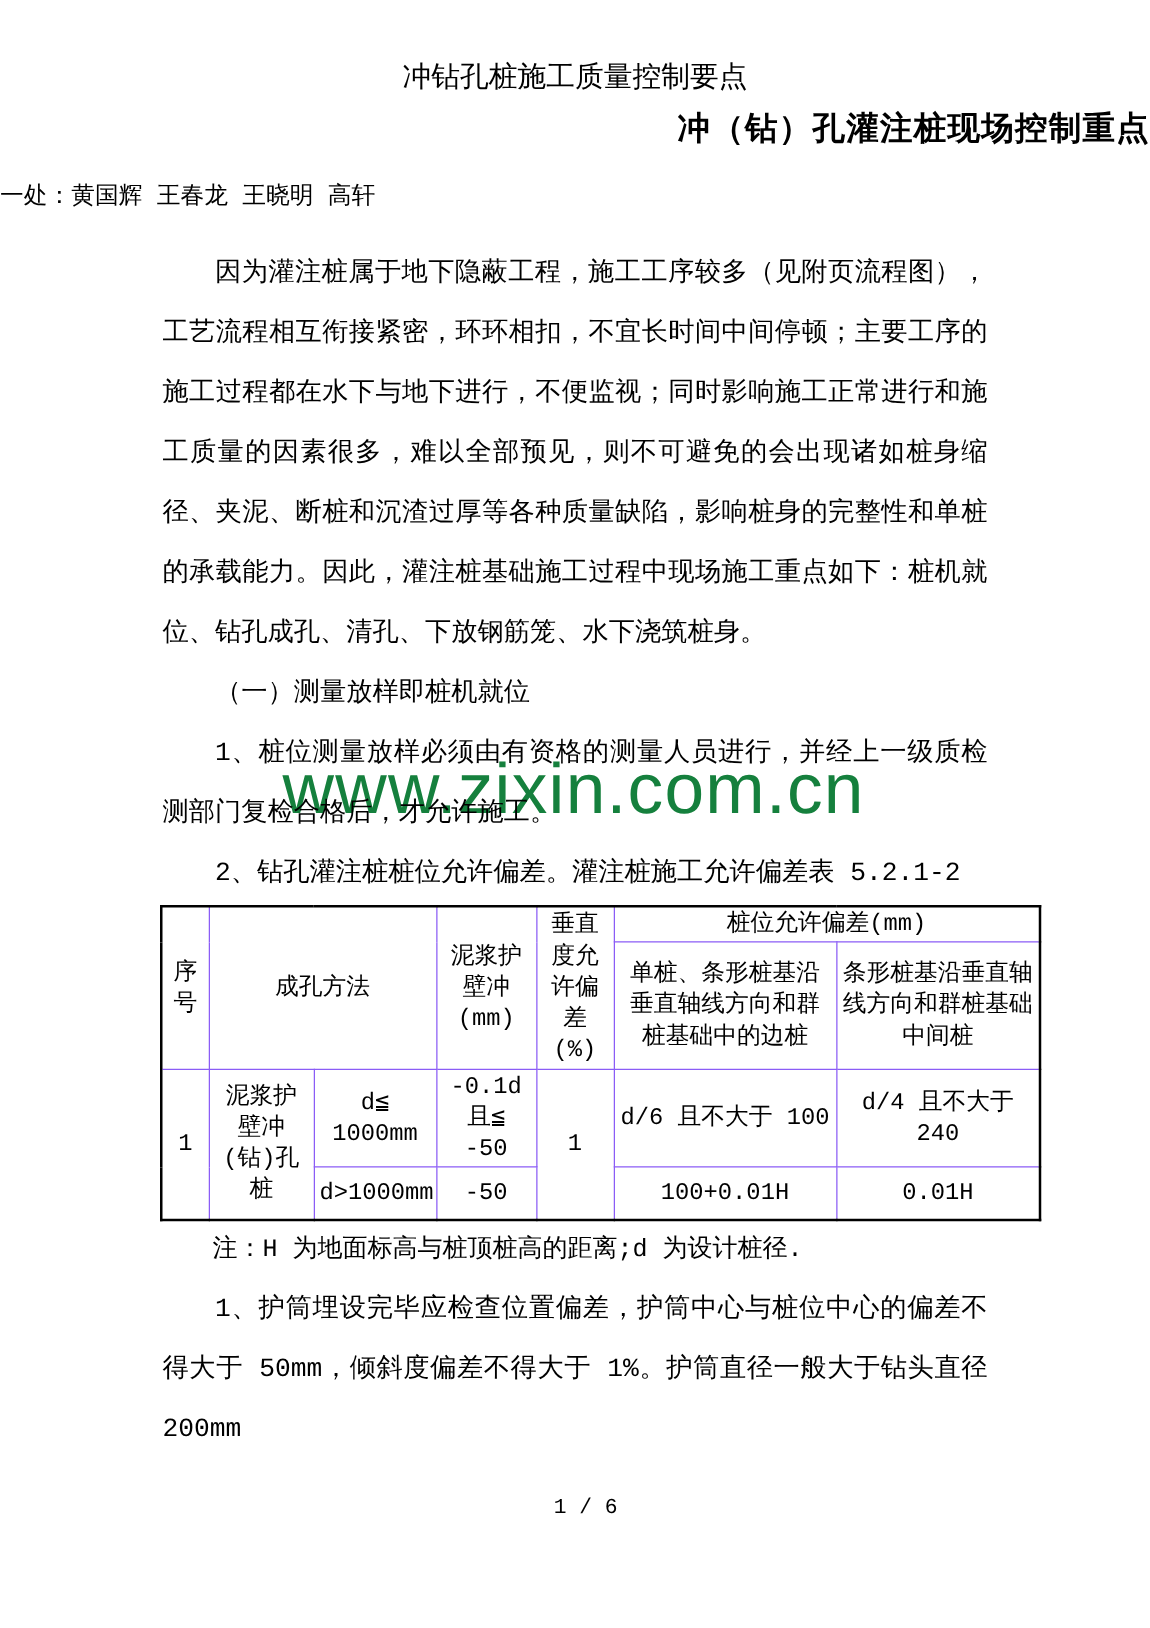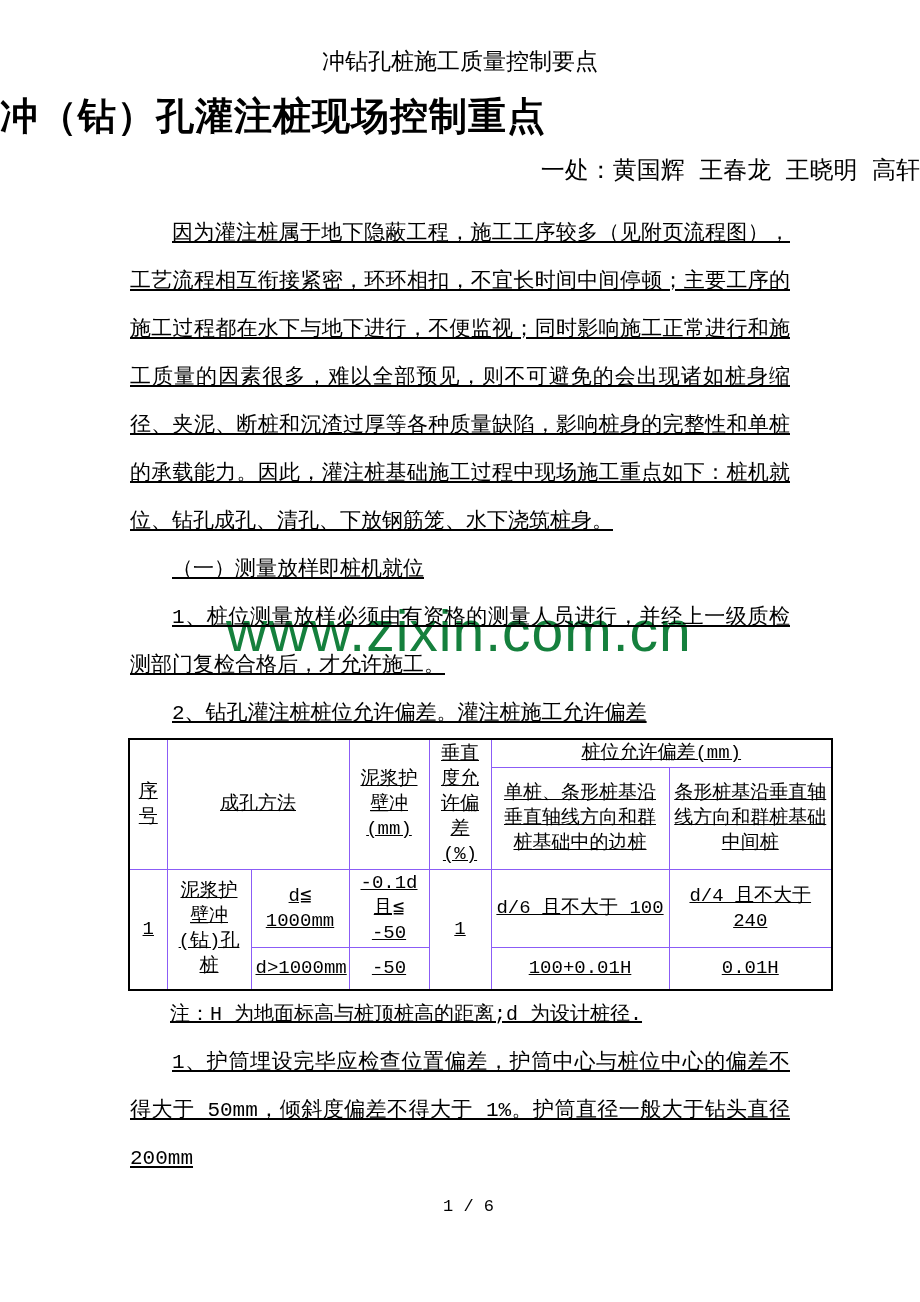--- a/index.html
+++ b/index.html
@@ -12,38 +12,37 @@
     overflow: hidden;
     font-family: "Liberation Mono", "DejaVu Sans Mono", serif;
   }
   .doc-header {
     padding-top: 52px;
     text-align: center;
     font-size: 23px;
     line-height: 22px;
   }
   .doc-title {
-    margin-top: 22px;
-    text-align: left;
-    font-size: 38px;
+    margin-top: 8px;
+    text-align: right;
+    font-size: 26px;
     line-height: 45px;
     font-weight: bold;
     letter-spacing: 1px;
   }
   .doc-byline {
     margin-top: 18px;
-    text-align: right;
-    font-size: 24px;
+    text-align: left;
+    font-size: 19px;
     line-height: 25px;
   }
   .content {
     position: relative;
     z-index: 1;
     margin: 26px 130px 0 130px;
-    text-decoration: underline;
   }
   p.para {
     margin: 0;
     font-size: 21px;
     line-height: 48px;
     text-align: justify;
     text-indent: 42px;
   }
   .caption-row {
     display: flex;
@@ -119,20 +118,21 @@
   <div class="content">
 
     <p class="para">因为灌注桩属于地下隐蔽工程，施工工序较多（见附页流程图），工艺流程相互衔接紧密，环环相扣，不宜长时间中间停顿；主要工序的施工过程都在水下与地下进行，不便监视；同时影响施工正常进行和施工质量的因素很多，难以全部预见，则不可避免的会出现诸如桩身缩径、夹泥、断桩和沉渣过厚等各种质量缺陷，影响桩身的完整性和单桩的承载能力。因此，灌注桩基础施工过程中现场施工重点如下：桩机就位、钻孔成孔、清孔、下放钢筋笼、水下浇筑桩身。</p>
 
     <p class="para">（一）测量放样即桩机就位</p>
 
     <p class="para">1、桩位测量放样必须由有资格的测量人员进行，并经上一级质检测部门复检合格后，才允许施工。</p>
 
     <div class="caption-row">
       <span>2、钻孔灌注桩桩位允许偏差。灌注桩施工允许偏差</span>
+      <span>表 5.2.1-2</span>
     </div>
 
     <table class="dev-table">
       <colgroup>
         <col style="width:38px">
         <col style="width:84px">
         <col style="width:98px">
         <col style="width:80px">
         <col style="width:62px">
         <col style="width:178px">

